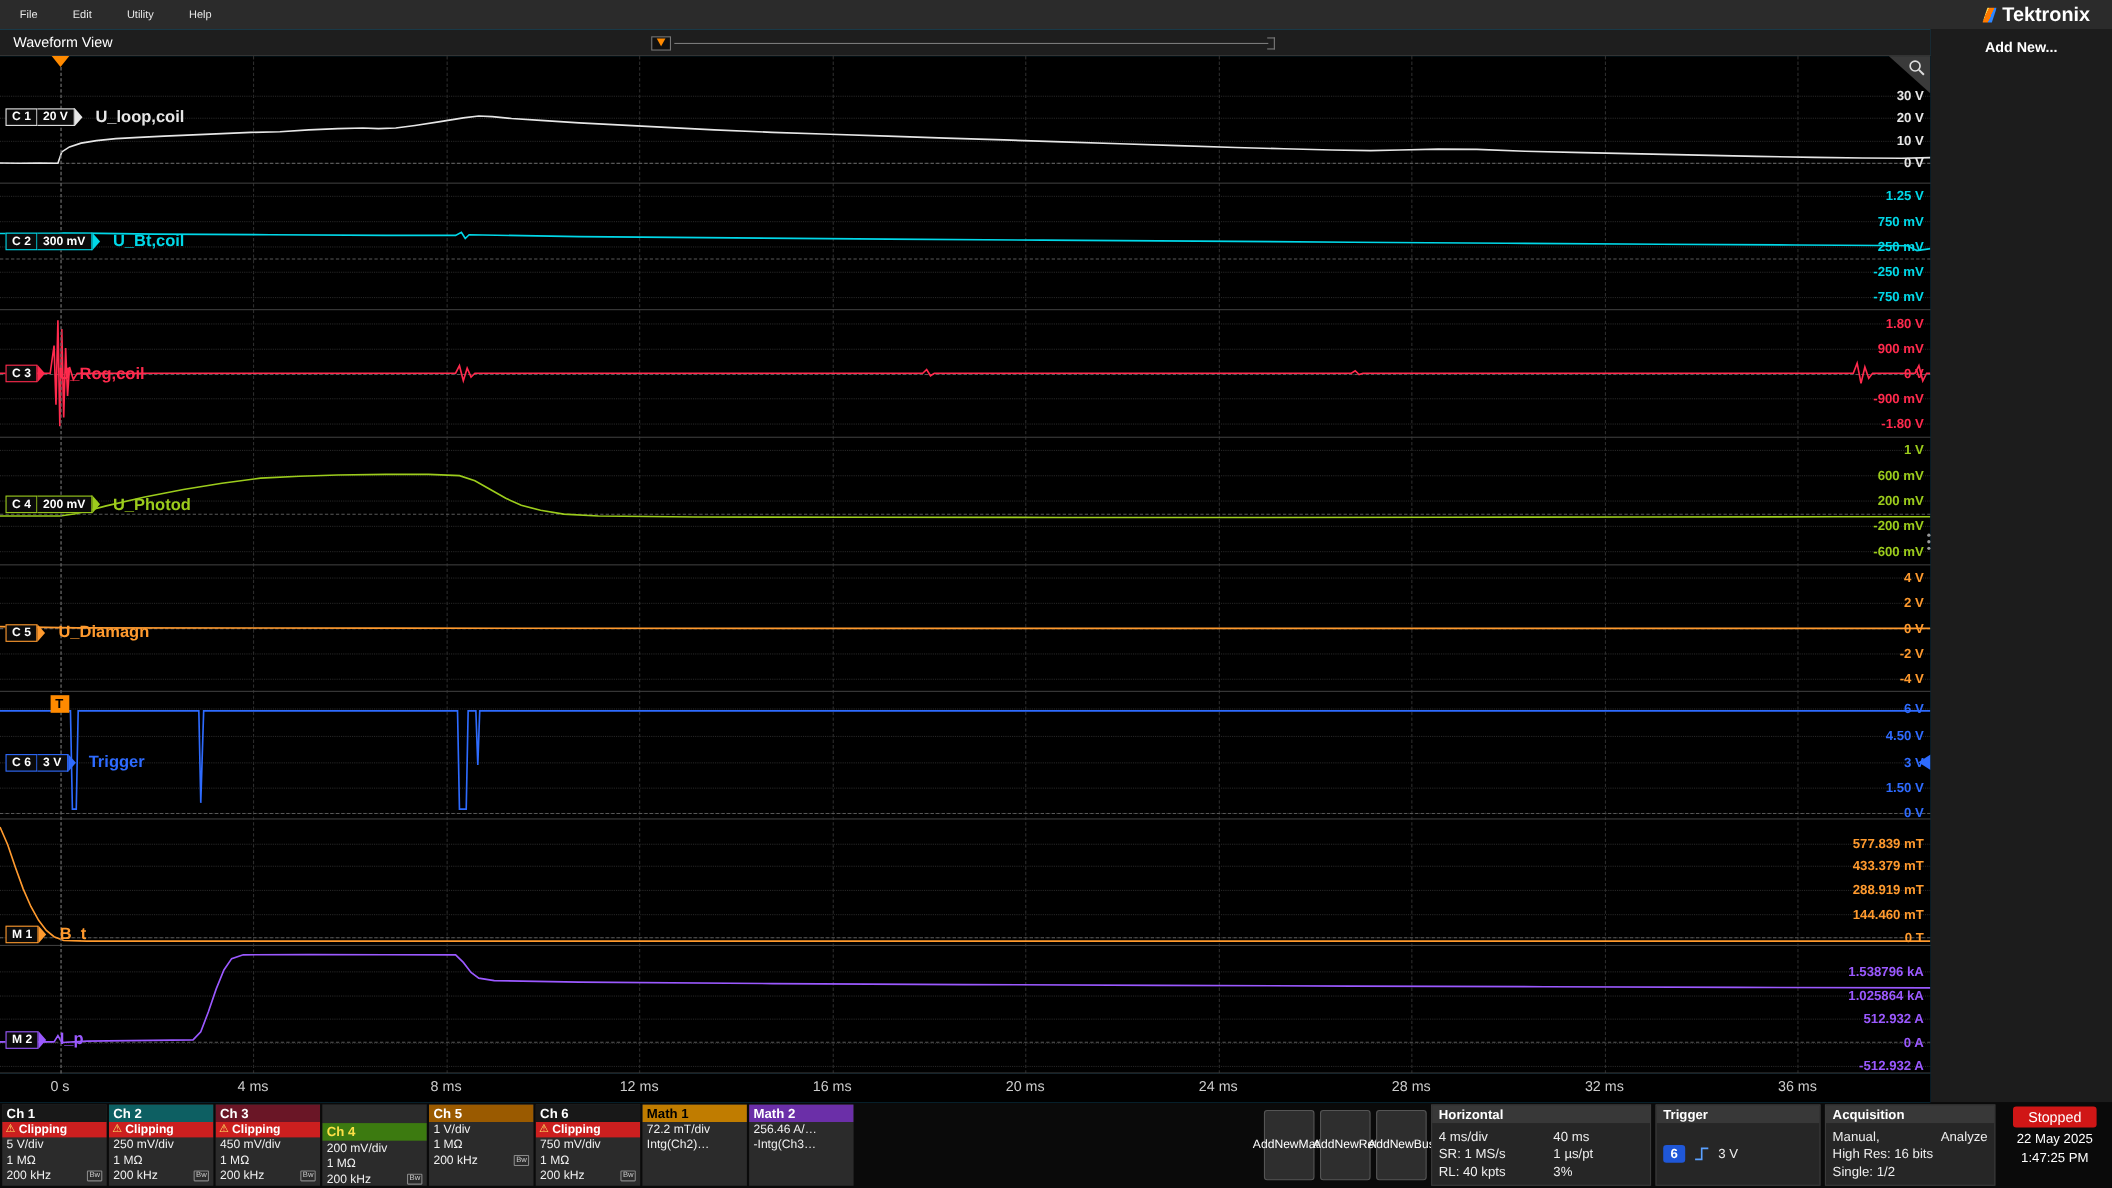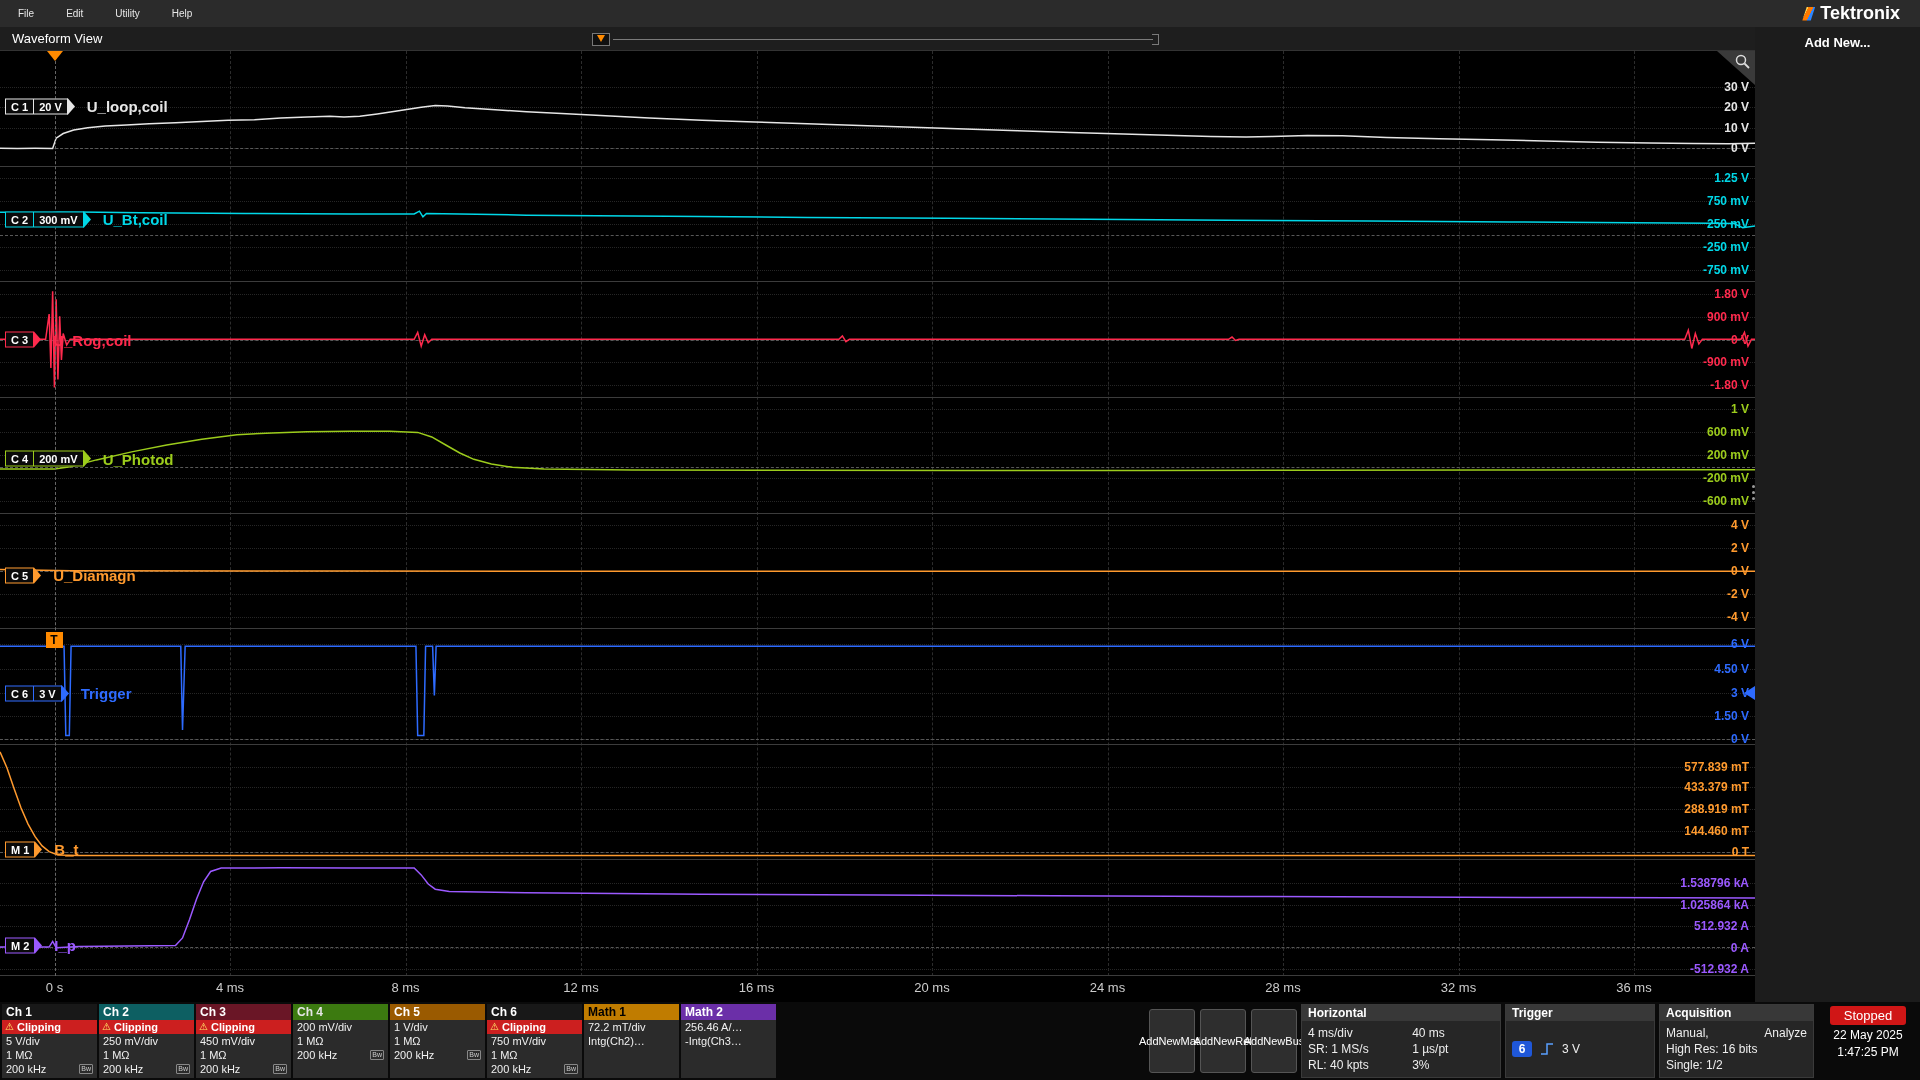--- a/index.html
+++ b/index.html
@@ -383,21 +383,21 @@
           </div>
           <div class="rowv">
             <span>1 MΩ</span>
           </div>
           <div class="rowv">
             <span>200 kHz</span>
             <span class="bwchip">Bw</span>
           </div>
         </div>
         <div class="chbadge">
-          <div class="hdr" style="background: rgb(60, 122, 16); color: #e5e5e5;">Ch 4</div>
+          <div class="hdr" style="background: rgb(60, 122, 16); color: #fde047; margin-top: 17px;">Ch 4</div>
           <div class="rowv">
             <span>200 mV/div</span>
           </div>
           <div class="rowv">
             <span>1 MΩ</span>
           </div>
           <div class="rowv">
             <span>200 kHz</span>
             <span class="bwchip">Bw</span>
           </div>

